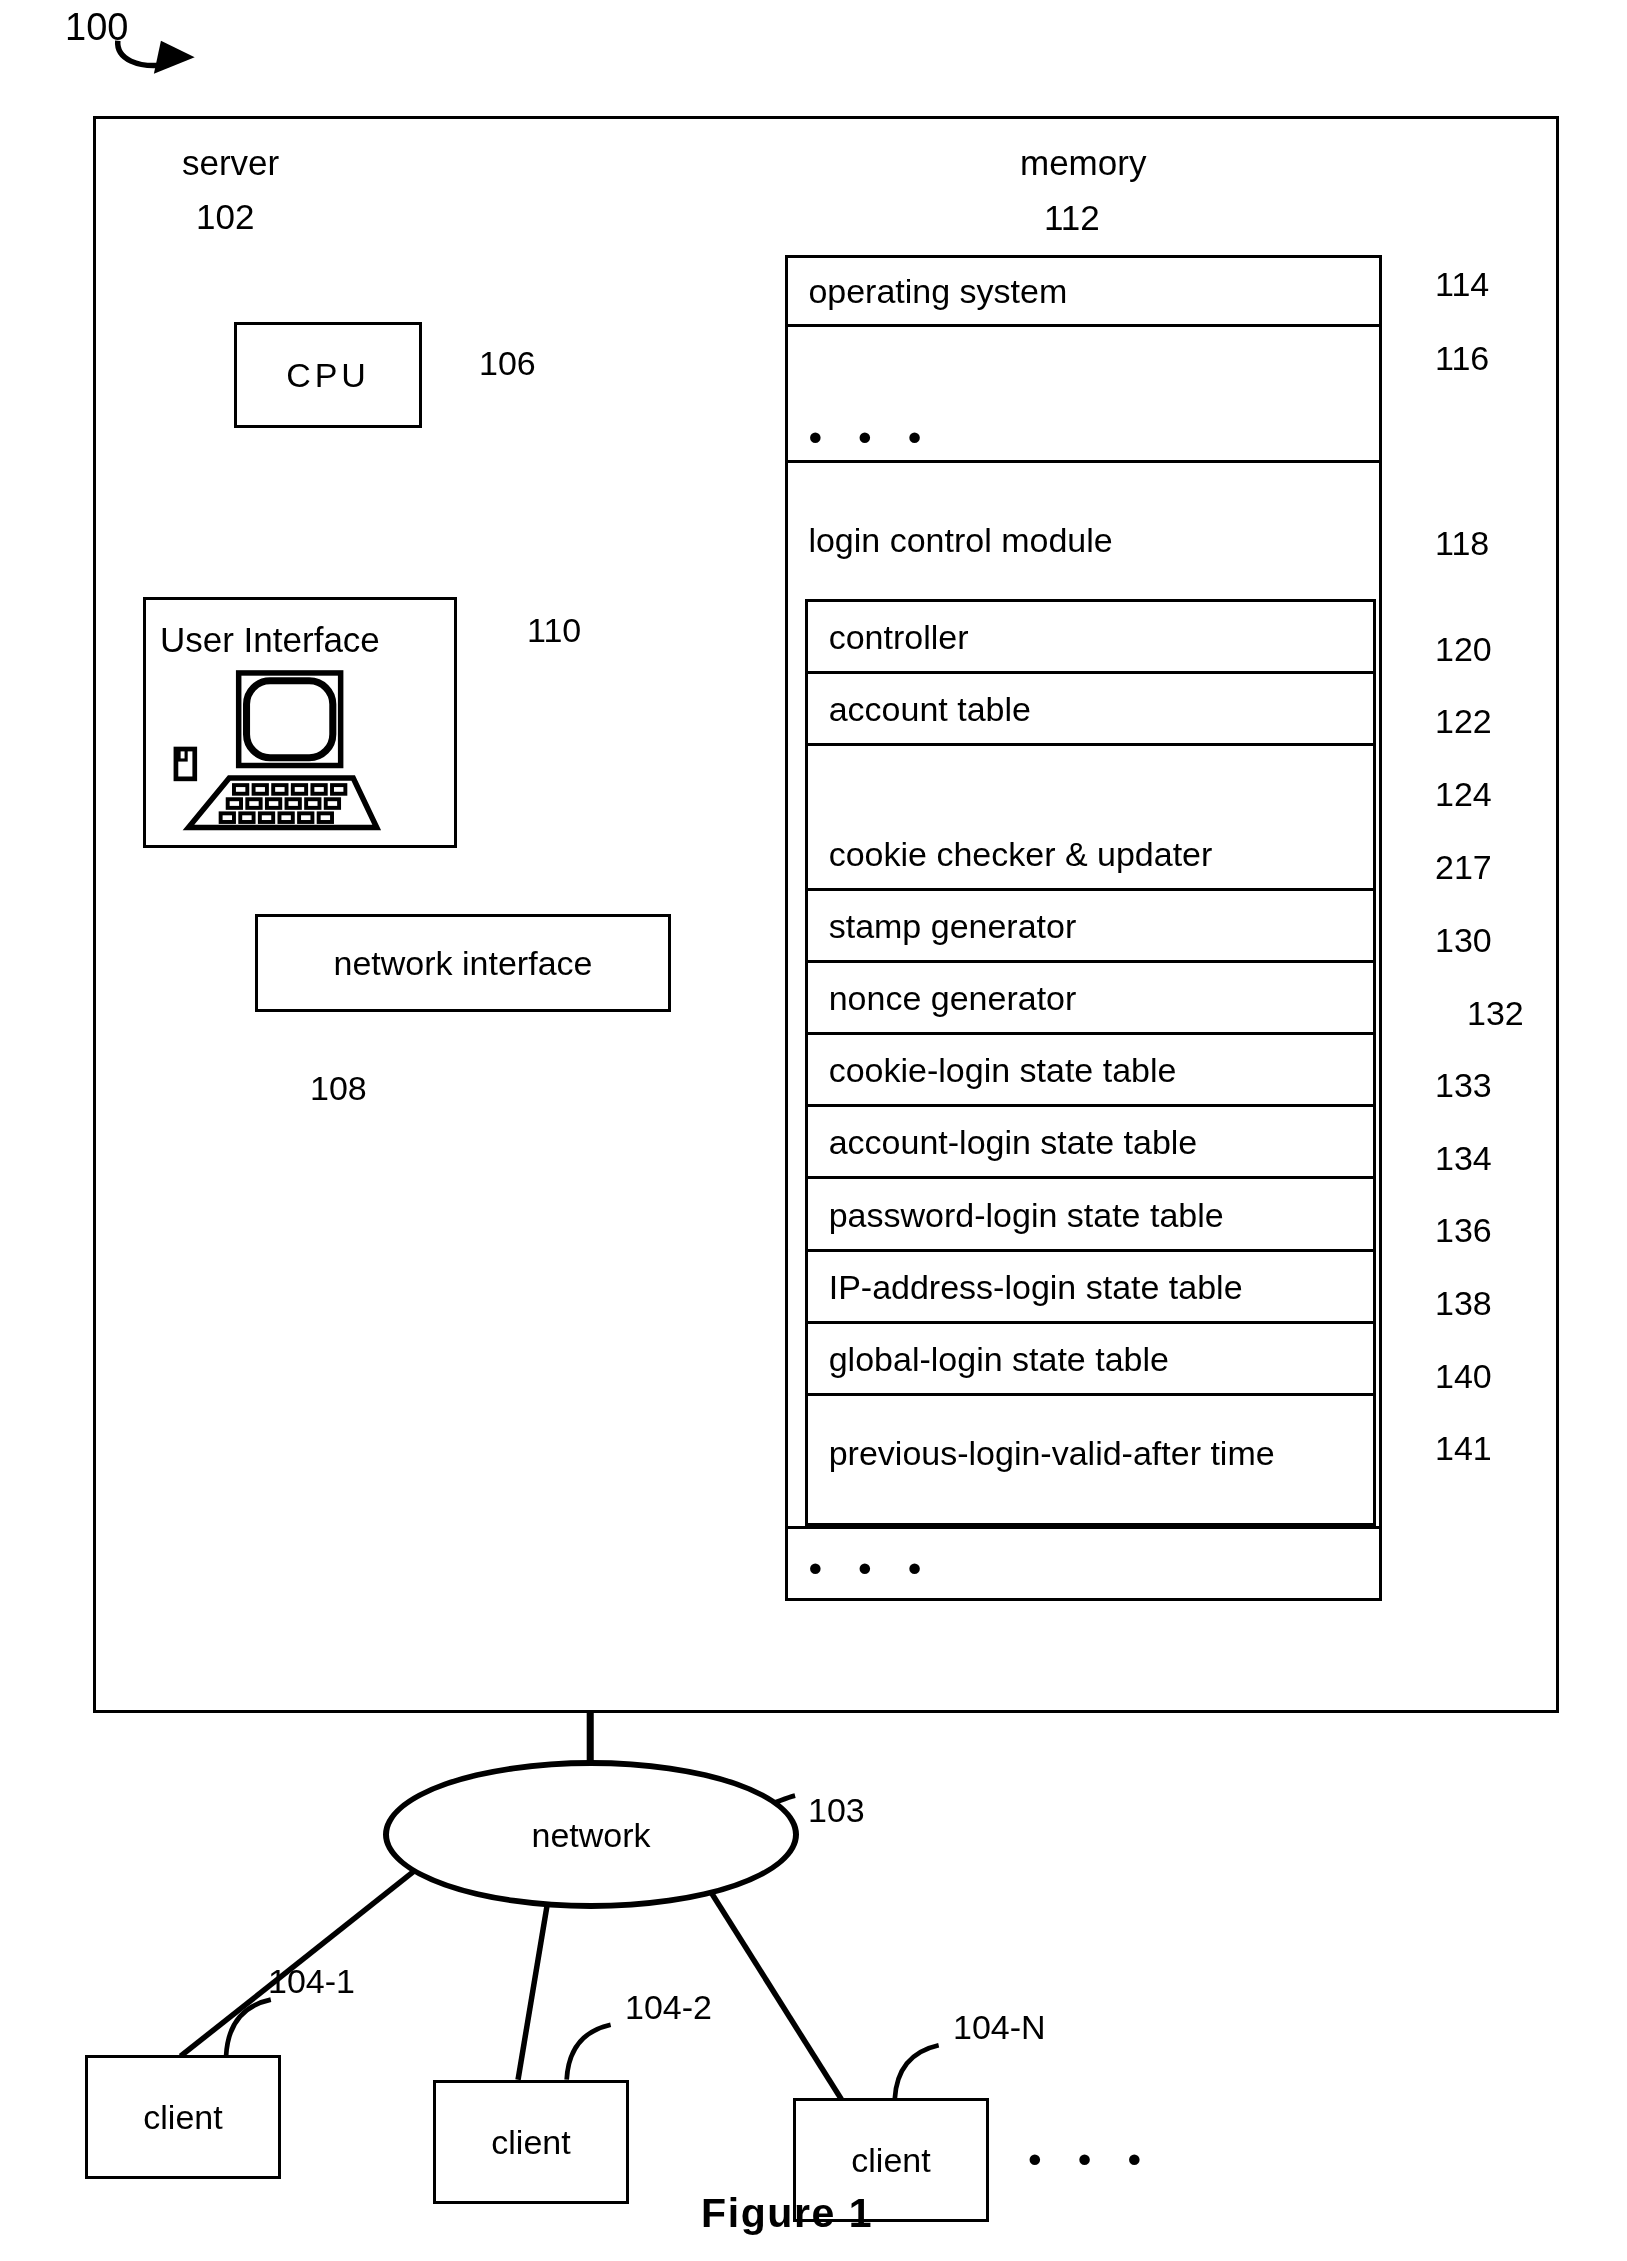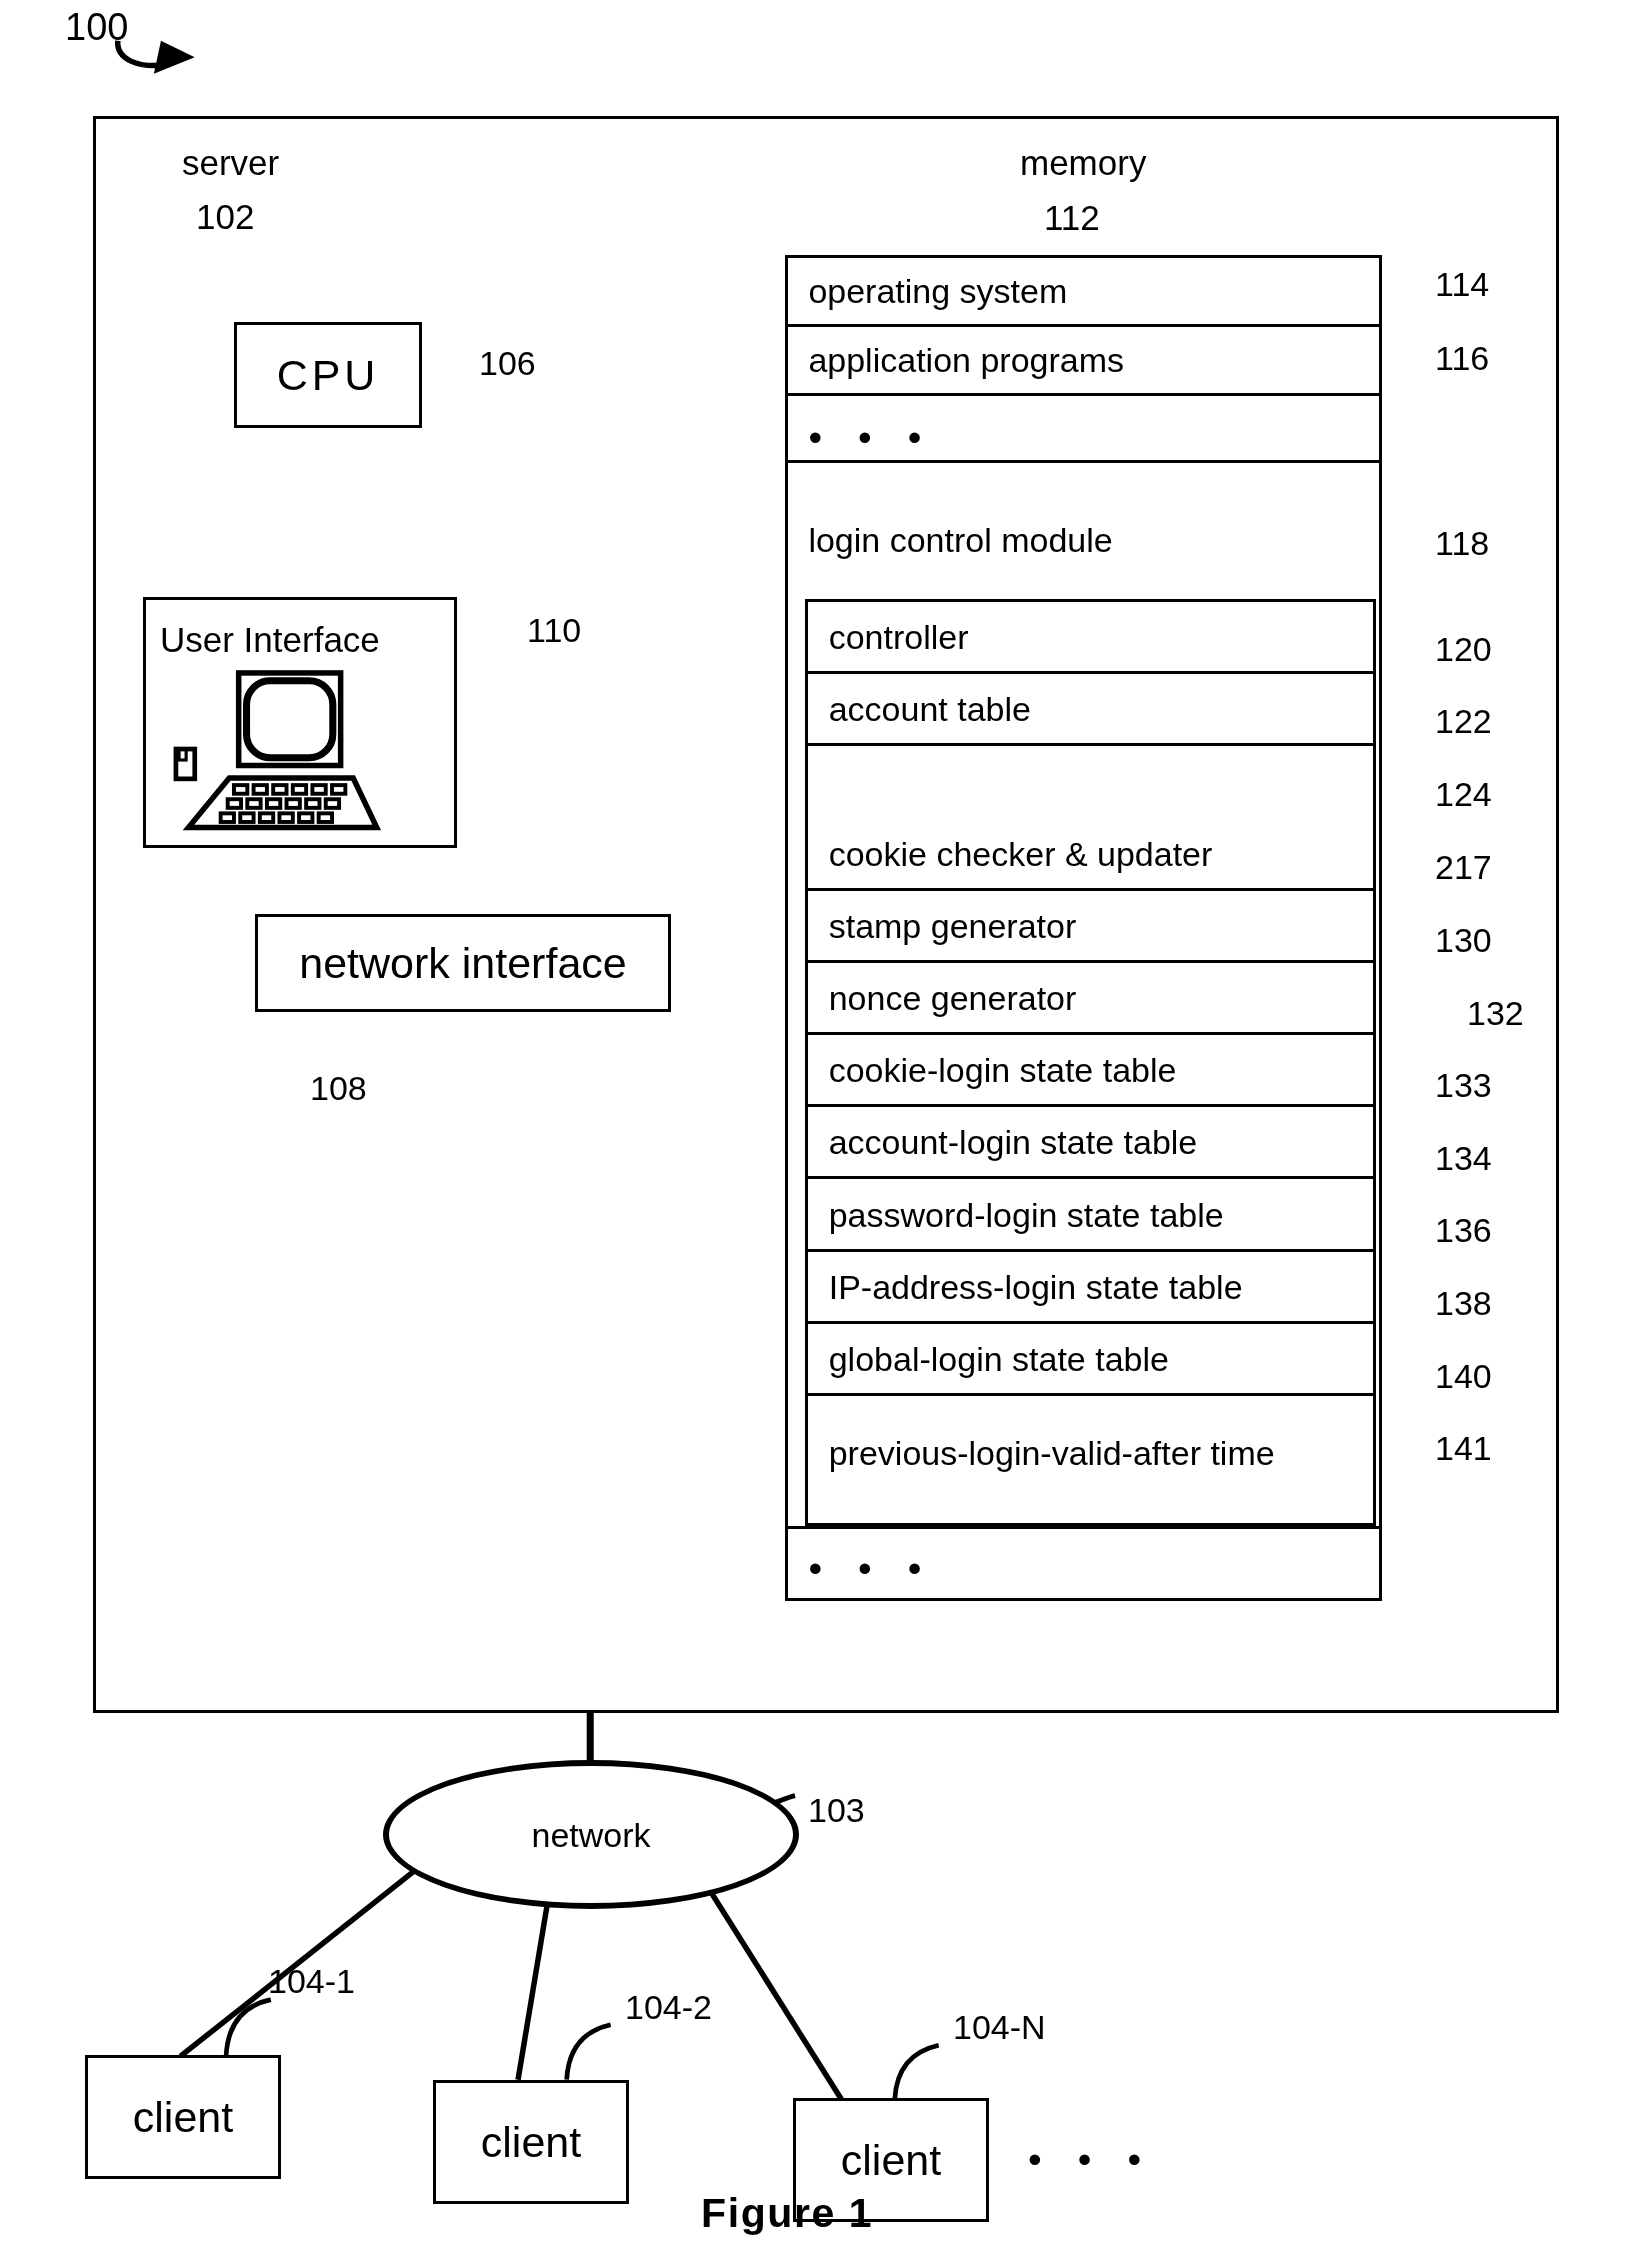--- a/index.html
+++ b/index.html
@@ -29,21 +29,21 @@
   .dots{position:absolute;font-size:39px;letter-spacing:12.6px;line-height:1;}
 
   svg{position:absolute;left:0;top:0;overflow:visible;}
 
   .figcap{position:absolute;font-family:Liberation Sans, sans-serif;
           font-weight:bold;font-size:41px;letter-spacing:1.6px;}
 
   .ellipse-label{position:absolute;width:100%;text-align:center;
                  top:50%;transform:translateY(-50%);font-size:34px;}
   .cbox-label{position:absolute;width:100%;text-align:center;
-              top:50%;transform:translateY(-50%);font-size:43px;}
+              top:50%;transform:translateY(-50%);font-size:34px;}
 </style>
 </head>
 <body>
 
 <div class="stage">
 
   <div class="lbl t44" style="left:65px;top:7.8px;font-size:38px;">100</div>
 
   <svg width="1627" height="2261" style="pointer-events:none;" viewBox="0 0 2073 2881">
 
@@ -150,23 +150,20 @@
 
   <div class="lbl t44" style="left:1020px;top:145px;">memory</div>
   <div class="lbl t44" style="left:1044px;top:200px;">112</div>
 
   <div class="box" style="left:785px;top:255px;width:597px;height:1346px;background:#fff;">
 
     <div class="memrow" style="top:0px;height:69px;">
       <div class="rowtext">operating system</div>
     </div>
 
-    <div class="memrow" style="top:69px;height:69px;">
-      <div class="rowtext">application programs</div>
-    </div>
 
     <div class="memrow" style="top:138px;height:67px;">
       <div class="rowtext dots" style="top:22px;transform:none;">• • •</div>
     </div>
 
     <div class="memrow" style="top:206px;height:1133px;border-bottom:none;">
       <div class="rowtext" style="top:57px;transform:none;">login control module</div>
     </div>
 
     <div class="box thin" style="left:17.3px;top:341px;width:571px;height:927px;">

